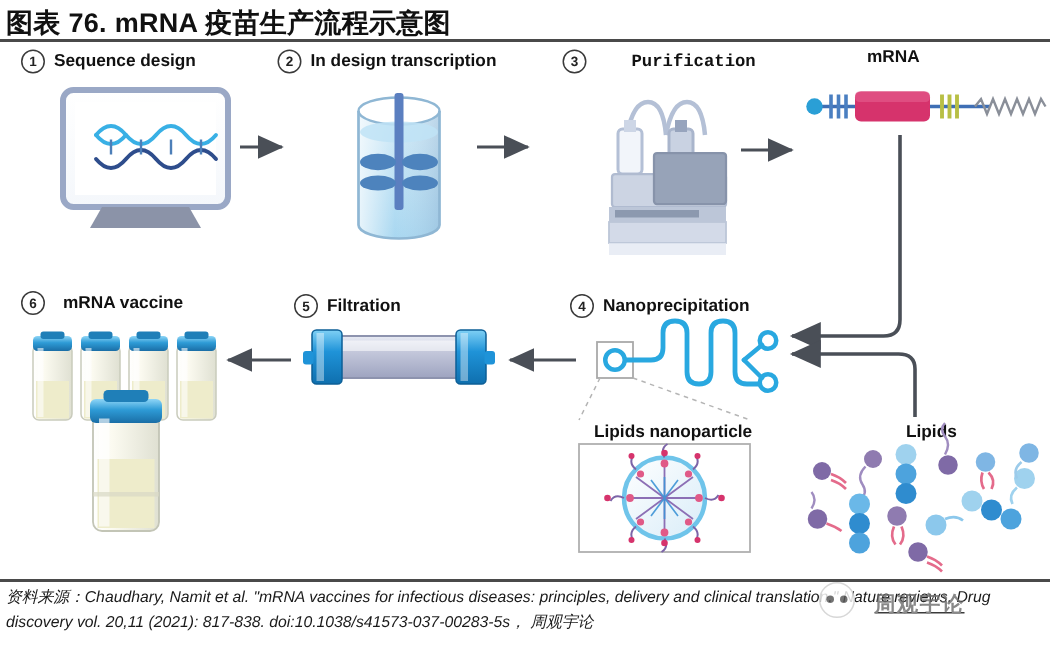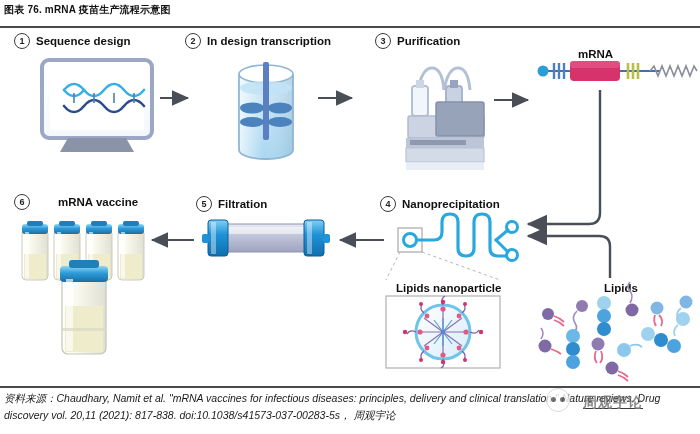--- a/index.html
+++ b/index.html
@@ -7,21 +7,21 @@
     width:700px;height:434px;
     background:#ffffff;
     font-family:"Liberation Sans", sans-serif;
     color:#111;
     overflow:hidden;
     position:relative;
   }
   
   #fig-title{
     position:absolute;left:4px;top:3px;
-    font-size:10px;font-weight:bold;letter-spacing:.2px;
+    font-size:18px;font-weight:bold;letter-spacing:.2px;
     white-space:nowrap;
   }
   #title-rule{
     position:absolute;left:0;top:26px;width:700px;height:2px;background:#4a4a4a;
   }
   #footer-rule{
     position:absolute;left:0;top:386px;width:700px;height:1.5px;background:#4a4a4a;
   }
   
   #canvas{position:absolute;left:0;top:28px;width:700px;height:358px;}
@@ -70,35 +70,35 @@
   <div class="step-head" style="left:14px;top:5px;">
     <span class="badge">1</span>
     <span class="step-label">Sequence design</span>
   </div>
   <div class="step-head" style="left:185px;top:5px;">
     <span class="badge">2</span>
     <span class="step-label">In design transcription</span>
   </div>
   <div class="step-head" style="left:375px;top:5px;">
     <span class="badge">3</span>
-    <span class="step-label" style="">Purification</span>
-  </div>
-  <div class="sub-label" style="left:578px;top:20px;">mRNA</div>
+    <span class="step-label" style="margin-left:24px;font-family:Liberation Mono, monospace;">Purification</span>
+  </div>
+  <div class="sub-label" style="left:578px;top:4px;">mRNA</div>
 
   <div class="step-head" style="left:380px;top:168px;">
     <span class="badge">4</span>
     <span class="step-label">Nanoprecipitation</span>
   </div>
   <div class="step-head" style="left:196px;top:168px;">
     <span class="badge">5</span>
     <span class="step-label" style="">Filtration</span>
   </div>
   <div class="step-head" style="left:14px;top:166px;">
     <span class="badge">6</span>
-    <span class="step-label" style="margin-left:22px;">mRNA vaccine</span>
+    <span class="step-label" style="margin-left:6px;">mRNA vaccine</span>
   </div>
 
   <div class="sub-label" style="left:396px;top:254px;">Lipids nanoparticle</div>
   <div class="sub-label" style="left:604px;top:254px;">Lipids</div>
 
   <svg class="art" style="left:0;top:0;" width="700" height="358" viewBox="0 0 700 358">
 
     <defs>
       <linearGradient id="gScreen" x1="0" y1="0" x2="0" y2="1">
         <stop offset="0" stop-color="#ffffff"></stop>

